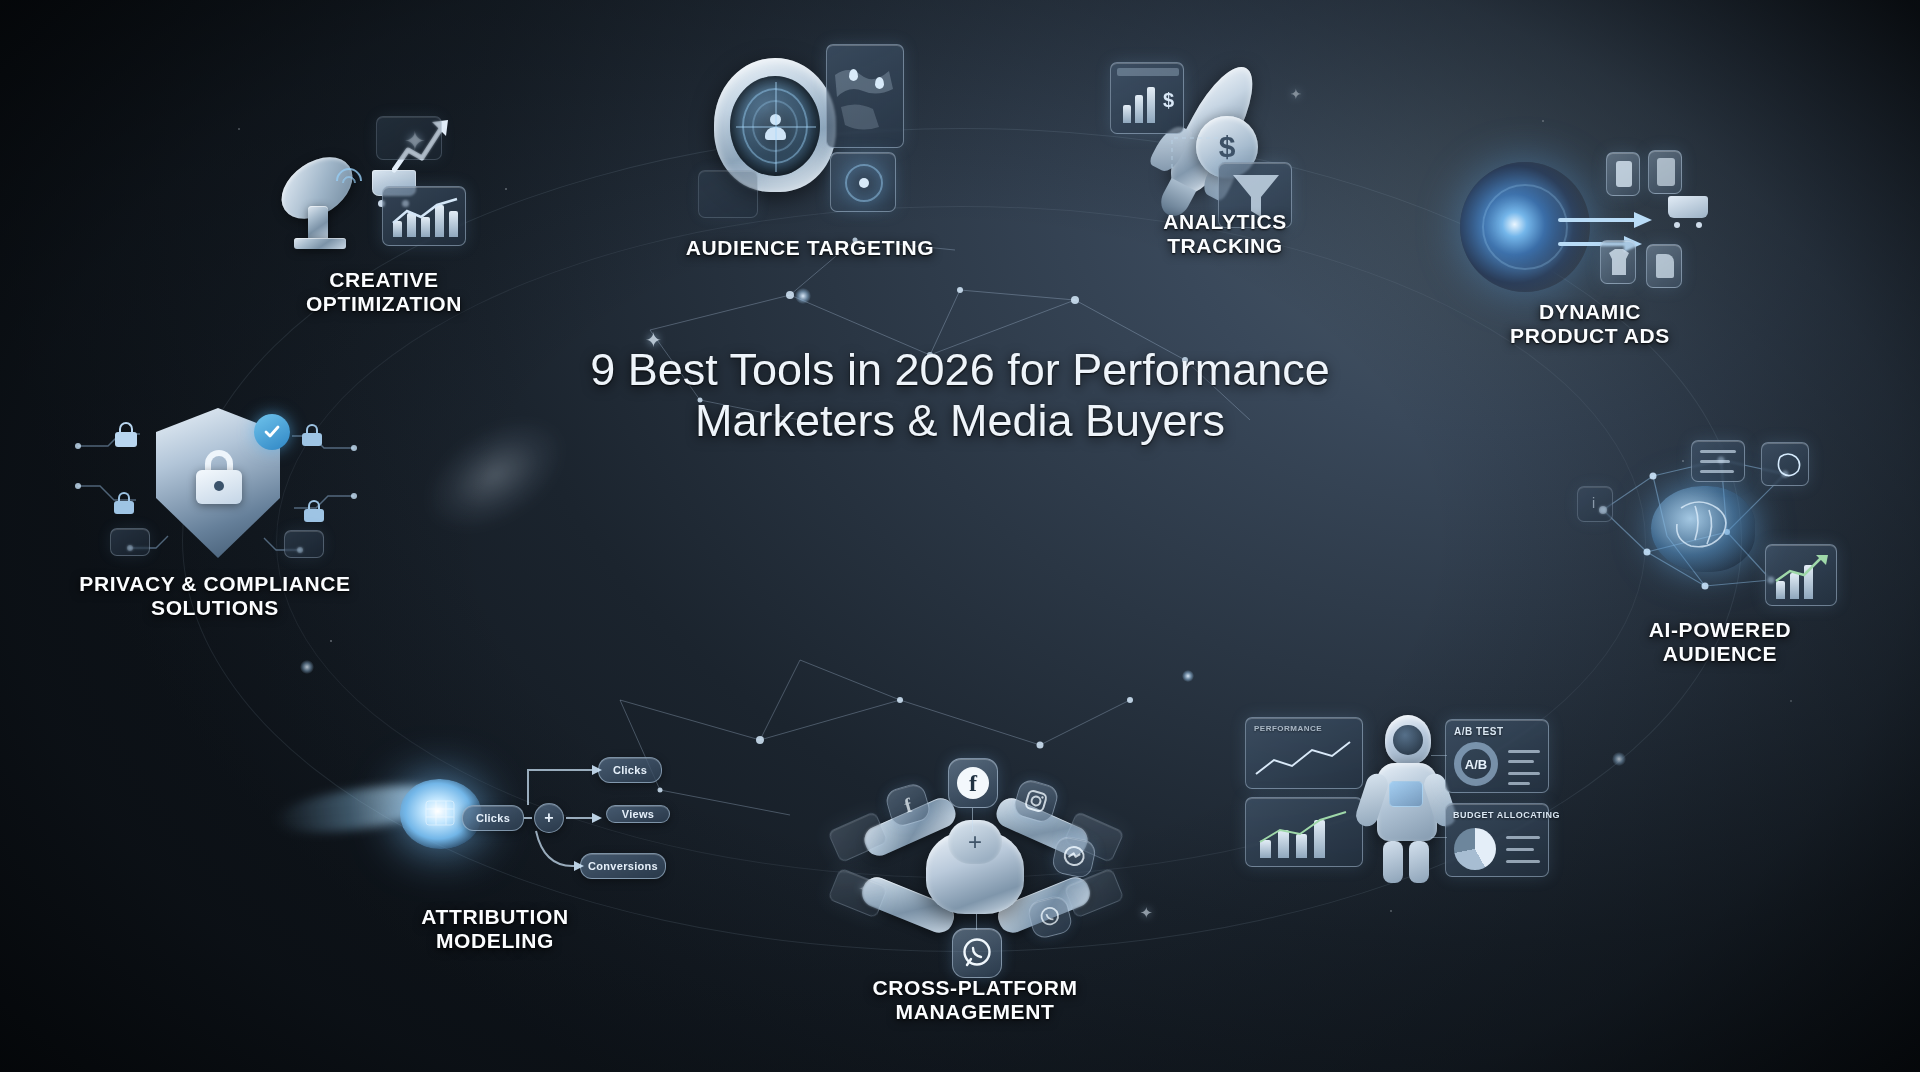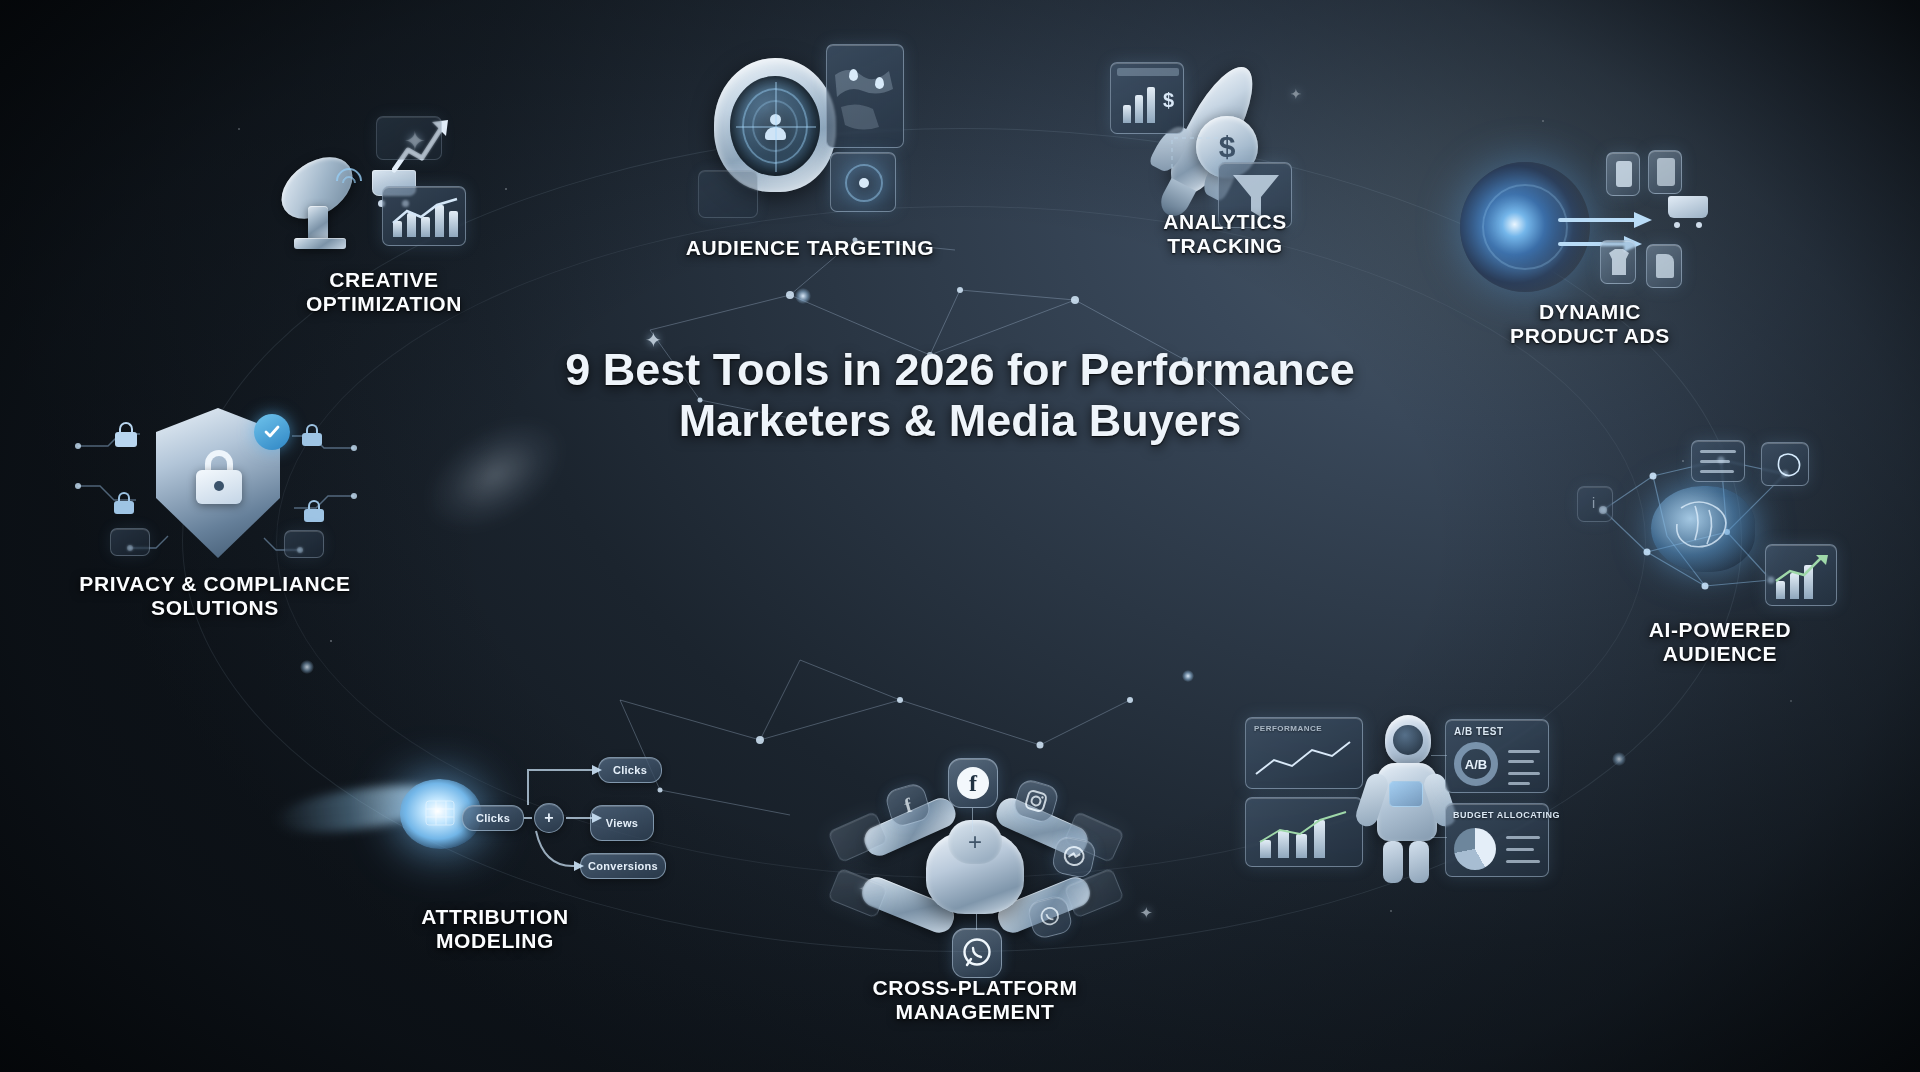--- a/index.html
+++ b/index.html
@@ -58,21 +58,21 @@
     width:1060px; text-align:center; z-index:40;
   }
   #main-title {
     font-size:76px; font-weight:700; letter-spacing:-.5px;
     line-height:.97; color:#fdfeff;
     text-shadow:0 4px 16px rgba(0,0,0,.72), 0 1px 2px rgba(0,0,0,.9);
   }
   #main-title .ln { display:block; }
   #subtitle {
     margin-top:22px;
-    font-size:45px; font-weight:700; line-height:1.14;
+    font-size:45px; font-weight:400; line-height:1.14;
     color:#eef4fa;
     text-shadow:0 3px 12px rgba(0,0,0,.70), 0 1px 2px rgba(0,0,0,.85);
   }
   #subtitle .ln { display:block; }
 
   
   .feature { position:absolute; z-index:30; }
   .feature .f-label {
     position:absolute; left:50%; transform:translateX(-50%);
     text-align:center; white-space:nowrap;
@@ -581,21 +581,21 @@
               <line x1="26" y1="38" x2="54" y2="38"></line>
             <line x1="36" y1="22" x2="36" y2="46"></line>
               <line x1="46" y1="22" x2="46" y2="46"></line>
           </g>
         </svg>
       </div>
 
       <div class="chip" style="left:132px;top:60px;width:62px;height:26px;">Clicks</div>
       <div class="chip" style="left:204px;top:58px;width:30px;height:30px;border-radius:50%;font-size:16px;">+</div>
       <div class="chip" style="left:268px;top:12px;width:64px;height:26px;">Clicks</div>
-      <div class="chip" style="left:260px;top:60px;width:64px;height:36px;">Views</div>
+      <div class="chip" style="left:276px;top:60px;width:64px;height:18px;">Views</div>
       <div class="chip" style="left:250px;top:108px;width:86px;height:26px;">Conversions</div>
       <svg width="330" height="180" style="position:absolute;left:0;top:0;pointer-events:none;">
         <g stroke="rgba(205,228,248,.72)" stroke-width="2" fill="none">
           <line x1="194" y1="73" x2="202" y2="73"></line>
           <path d="M198 60 L198 25 L262 25"></path>
           <line x1="236" y1="73" x2="262" y2="73"></line>
           <path d="M206 86 Q214 122 244 121"></path>
         </g>
         <g fill="rgba(205,228,248,.9)">
           <polygon points="262,20 272,25 262,30"></polygon>

